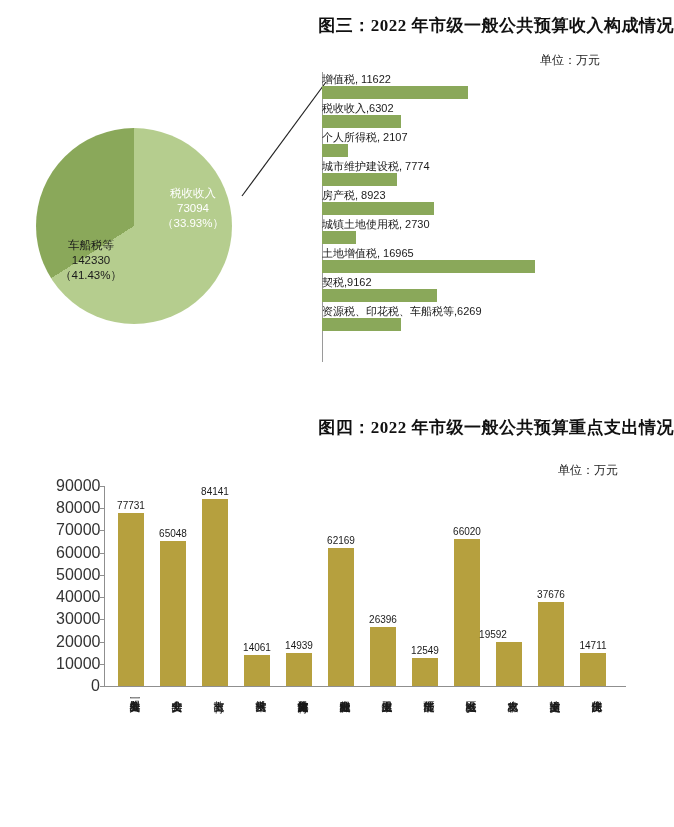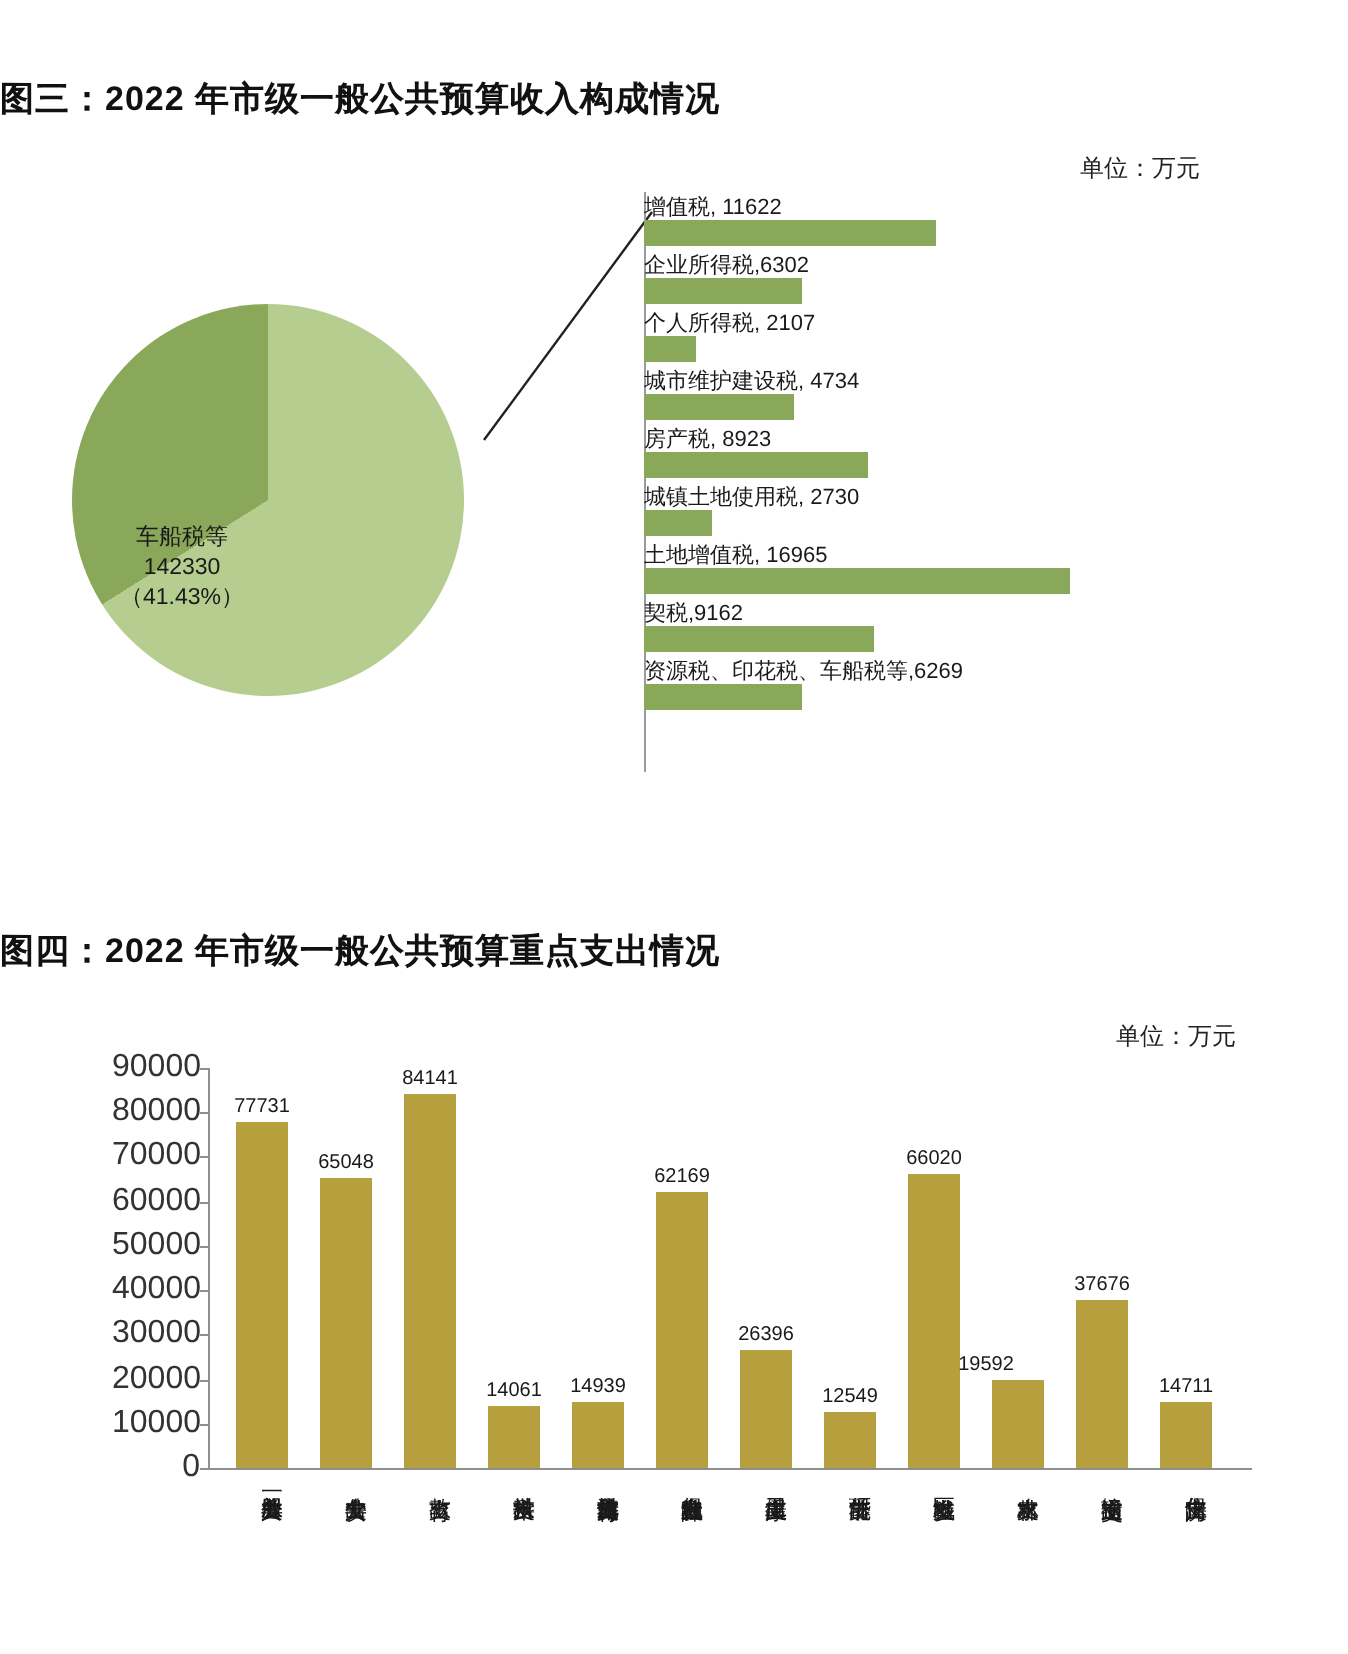--- a/index.html
+++ b/index.html
@@ -13,27 +13,26 @@
     font-family: "Liberation Sans", sans-serif;
     color: #1a1a1a;
     position: relative;
     overflow: hidden;
   }
   .chart-block {
     position: relative;
     width: 674px;
   }
   .chart-title {
-    text-align: left;
+    text-align: right;
     font-size: 17px;
     font-weight: bold;
-    font-family: Liberation Sans, sans-serif;
+    font-family: Liberation Serif, serif;
     letter-spacing: 0.5px;
     color: #111;
-    margin-top: 24px;
   }
   .unit-label {
     position: absolute;
     font-size: 12px;
     color: #222;
   }
 
   
   #fig3 {
     height: 400px;
@@ -198,47 +197,52 @@
 </style>
 </head>
 <body>
 
 <div class="chart-block" id="fig3">
   <div class="chart-title">图三：2022 年市级一般公共预算收入构成情况</div>
   <div class="unit-label" id="fig3-unit">单位：万元</div>
 
   <div class="pie-wrap">
     <div class="pie"></div>
+    <div class="pie-label" id="pie-label-tax">
+      <div>税收收入</div>
+        <div>73094</div>
+        <div>（33.93%）</div>
+    </div>
     <div class="pie-label" id="pie-label-nontax">
       <div>车船税等</div>
         <div>142330</div>
         <div>（41.43%）</div>
     </div>
   </div>
 
   <svg class="leader-line" width="90" height="120">
     <line x1="2" y1="116" x2="86" y2="2" stroke="#222" stroke-width="1.2"></line>
   </svg>
 
   <div class="bars-fig3">
     <div class="axis-v"></div>
     <div class="bar-row">
       <span class="bar-label">增值税, 11622</span>
       <span class="bar" style="width:146px"></span>
     </div>
     <div class="bar-row">
-      <span class="bar-label">企业所得税,6302</span>
+      <span class="bar-label">税收收入,6302</span>
       <span class="bar" style="width:79px"></span>
     </div>
     <div class="bar-row">
       <span class="bar-label">个人所得税, 2107</span>
       <span class="bar" style="width:26px"></span>
     </div>
     <div class="bar-row">
-      <span class="bar-label">城市维护建设税, 4734</span>
+      <span class="bar-label">城市维护建设税, 7774</span>
       <span class="bar" style="width:75px"></span>
     </div>
     <div class="bar-row">
       <span class="bar-label">房产税, 8923</span>
       <span class="bar" style="width:112px"></span>
     </div>
     <div class="bar-row">
       <span class="bar-label">城镇土地使用税, 2730</span>
       <span class="bar" style="width:34px"></span>
     </div>

